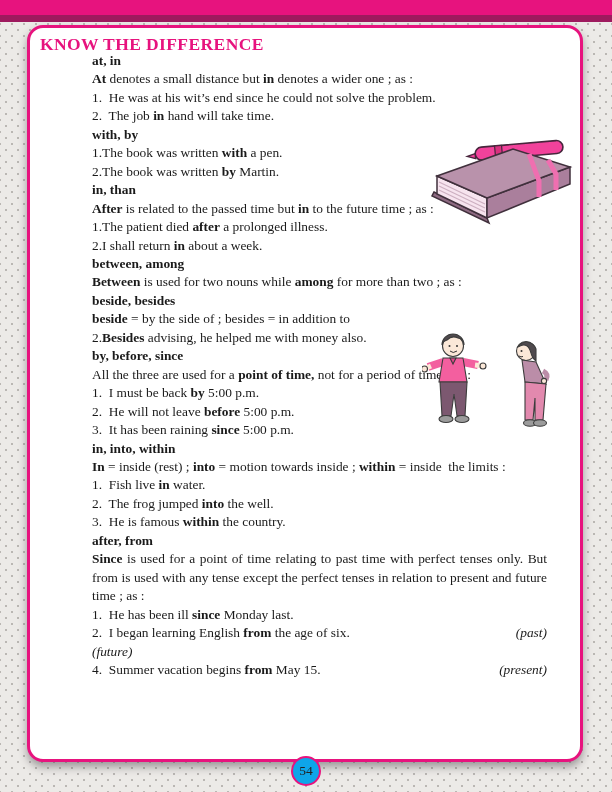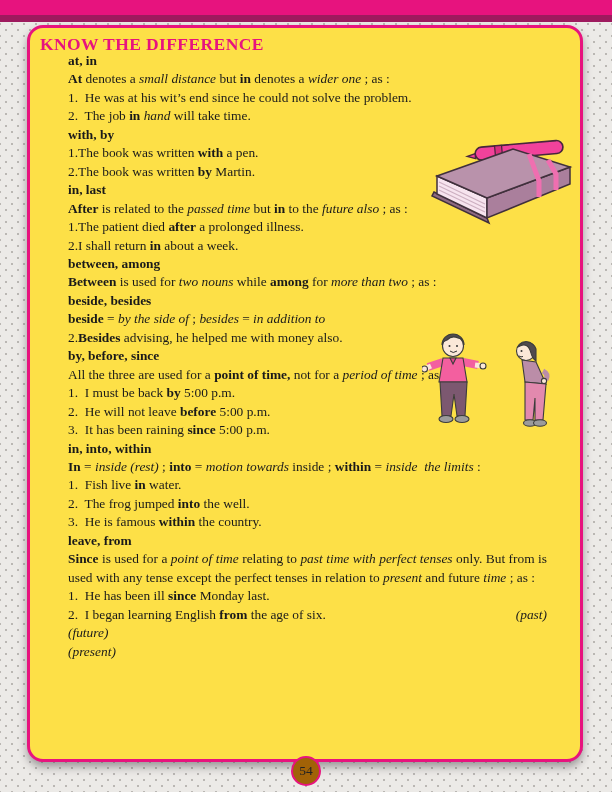--- a/index.html
+++ b/index.html
@@ -10,90 +10,90 @@
     background-image:
       radial-gradient(circle,#bab7b3 1px,transparent 1.4px),
       radial-gradient(circle,#bab7b3 1px,transparent 1.4px);
     background-size:12px 12px;
     background-position:0 0,6px 6px;
   }
   .top-band{position:absolute;top:0;left:0;width:612px;height:15px;background:#e7137e;}
   .top-band-stripe{position:absolute;top:15px;left:0;width:612px;height:7px;background:#9e1a5e;}
   .page-box{
     position:absolute;left:27px;top:25px;width:550px;height:731px;
-    background:#fde047;border:3px solid #e7137e;border-radius:16px;
+    background:#ffffff;border:3px solid #e7137e;border-radius:16px;
     box-shadow:0 5px 8px rgba(60,55,60,.45);
   }
   .page-title{
     position:absolute;left:10px;top:6px;
     font-size:17.5px;font-weight:bold;color:#e7137e;letter-spacing:.4px;
     white-space:nowrap;
   }
   .content{
     position:absolute;left:38px;top:24px;width:479px;height:703px;overflow:hidden;
     font-size:13.4px;color:#1a1a1a;
   }
-  .line{line-height:18.45px;white-space:pre-wrap;}
+  .line{line-height:18.45px;white-space:pre-wrap;margin-left:24px;}
   .line.heading{font-weight:bold;}
   .line.para{white-space:normal;text-align:justify;}
   .line.example.has-note{display:flex;justify-content:space-between;font-family:Liberation Serif, serif;}
   .b{font-weight:bold;}
-  .i{font-style:italic;}
+  .i{}
   .note{font-style:italic;white-space:nowrap;}
   .illustration{position:absolute;}
   #book-illo{left:395px;top:108px;}
   #boys-illo{left:392px;top:303px;}
   .page-number-badge{
     position:absolute;left:291px;top:756px;width:30px;height:30px;
-    background:#a16207;border:2px solid #e7137e;border-radius:50%;
+    background:#0ea5e9;border:2px solid #e7137e;border-radius:50%;
     display:flex;align-items:center;justify-content:center;
     font-size:13.5px;color:#222;box-sizing:border-box;z-index:5;
   }
 </style>
 </head>
 <body>
 
 <div class="top-band"></div>
 <div class="top-band-stripe"></div>
 
 <div class="page-box">
   <div class="page-title">KNOW THE DIFFERENCE</div>
   <div class="content">
       <div class="line heading"><span class="runs"><span class="b">at, in</span></span></div>
       <div class="line rule"><span class="runs"><span class="b">At</span><span> denotes a </span><span class="i">small distance</span><span> but </span><span class="b">in</span><span> denotes a </span><span class="i">wider one</span><span> ; as :</span></span></div>
       <div class="line example"><span class="runs"><span>1.&nbsp; He was at his wit’s end since he could not solve the problem.</span></span></div>
       <div class="line example"><span class="runs"><span>2.&nbsp; The job </span><span class="b">in</span><span> </span><span class="i">hand</span><span> will take time.</span></span></div>
       <div class="line heading"><span class="runs"><span class="b">with, by</span></span></div>
       <div class="line example"><span class="runs"><span>1.The book was written </span><span class="b">with</span><span> a pen.</span></span></div>
       <div class="line example"><span class="runs"><span>2.The book was written </span><span class="b">by</span><span> Martin.</span></span></div>
-      <div class="line heading"><span class="runs"><span class="b">in, last</span></span></div>
-      <div class="line rule"><span class="runs"><span class="b">After</span><span> is related to the </span><span class="i">passed time</span><span> but </span><span class="b">in</span><span> to the </span><span class="i">future also</span><span> ; as :</span></span></div>
+      <div class="line heading"><span class="runs"><span class="b">in, than</span></span></div>
+      <div class="line rule"><span class="runs"><span class="b">After</span><span> is related to the </span><span class="i">passed time</span><span> but </span><span class="b">in</span><span> to the </span><span class="i">future time</span><span> ; as :</span></span></div>
       <div class="line example"><span class="runs"><span>1.The patient died </span><span class="b">after</span><span> a prolonged illness.</span></span></div>
       <div class="line example"><span class="runs"><span>2.I shall return </span><span class="b">in</span><span> about a week.</span></span></div>
       <div class="line heading"><span class="runs"><span class="b">between, among</span></span></div>
       <div class="line rule"><span class="runs"><span class="b">Between</span><span> is used for </span><span class="i">two nouns</span><span> while </span><span class="b">among</span><span> for </span><span class="i">more than two</span><span> ; as :</span></span></div>
       <div class="line heading"><span class="runs"><span class="b">beside, besides</span></span></div>
       <div class="line rule"><span class="runs"><span class="b">beside</span><span> = </span><span class="i">by the side of</span><span> ; </span><span class="i">besides</span><span> = </span><span class="i">in addition to</span></span></div>
       <div class="line example"><span class="runs"><span>2.</span><span class="b">Besides</span><span> advising, he helped me with money also.</span></span></div>
       <div class="line heading"><span class="runs"><span class="b">by, before, since</span></span></div>
       <div class="line rule"><span class="runs"><span>All the three are used for a </span><span class="b">point of time,</span><span> not for a </span><span class="i">period of time</span><span> ; as :</span></span></div>
       <div class="line example"><span class="runs"><span>1.&nbsp; I must be back </span><span class="b">by</span><span> 5:00 p.m.</span></span></div>
       <div class="line example"><span class="runs"><span>2.&nbsp; He will not leave </span><span class="b">before</span><span> 5:00 p.m.</span></span></div>
       <div class="line example"><span class="runs"><span>3.&nbsp; It has been raining </span><span class="b">since</span><span> 5:00 p.m.</span></span></div>
       <div class="line heading"><span class="runs"><span class="b">in, into, within</span></span></div>
       <div class="line rule"><span class="runs"><span class="b">In</span><span> = </span><span class="i">inside (rest)</span><span> ; </span><span class="b">into</span><span> = </span><span class="i">motion towards</span><span> inside ; </span><span class="b">within</span><span> = </span><span class="i">inside  the limits</span><span> :</span></span></div>
       <div class="line example"><span class="runs"><span>1.&nbsp; Fish live </span><span class="b">in</span><span> water.</span></span></div>
       <div class="line example"><span class="runs"><span>2.&nbsp; The frog jumped </span><span class="b">into</span><span> the well.</span></span></div>
       <div class="line example"><span class="runs"><span>3.&nbsp; He is famous </span><span class="b">within</span><span> the country.</span></span></div>
-      <div class="line heading"><span class="runs"><span class="b">leave, from</span></span></div>
+      <div class="line heading"><span class="runs"><span class="b">after, from</span></span></div>
       <div class="line para"><span class="runs"><span class="b">Since</span><span> is used for a </span><span class="i">point of time</span><span> relating to </span><span class="i">past time with perfect tenses</span><span> only. But from is used with any tense except the perfect tenses in relation to </span><span class="i">present</span><span> and future </span><span class="i">time</span><span> ; as :</span></span></div>
       <div class="line example"><span class="runs"><span>1.&nbsp; He has been ill </span><span class="b">since</span><span> Monday last.</span></span></div>
       <div class="line example has-note"><span class="runs"><span>2.&nbsp; I began learning English </span><span class="b">from</span><span> the age of six.</span></span><span class="note">(past)</span></div>
       <div class="line example has-note"><span class="note">(future)</span></div>
-      <div class="line example has-note"><span class="note">(present)</span></div>
+      <div class="line example has-note"><span class="runs"><span>4.&nbsp; Summer vacation begins </span><span class="b">from</span><span> May 15.</span></span><span class="note">(present)</span></div>
     </div>
 
   <svg id="book-illo" class="illustration" width="152" height="92" viewBox="0 0 152 92">
 
     <g transform="rotate(-5 92 14)">
       <rect x="50" y="8" width="88" height="13" rx="6.5" fill="#f2429b" stroke="#47263c" stroke-width="1.6"></rect>
       <rect x="70" y="8" width="7" height="13" fill="#d9317f" stroke="#47263c" stroke-width="1.2"></rect>
       <path d="M50,14 L42,16 L50,19 Z" fill="#f2429b" stroke="#47263c" stroke-width="1.4"></path>
     </g>
 

